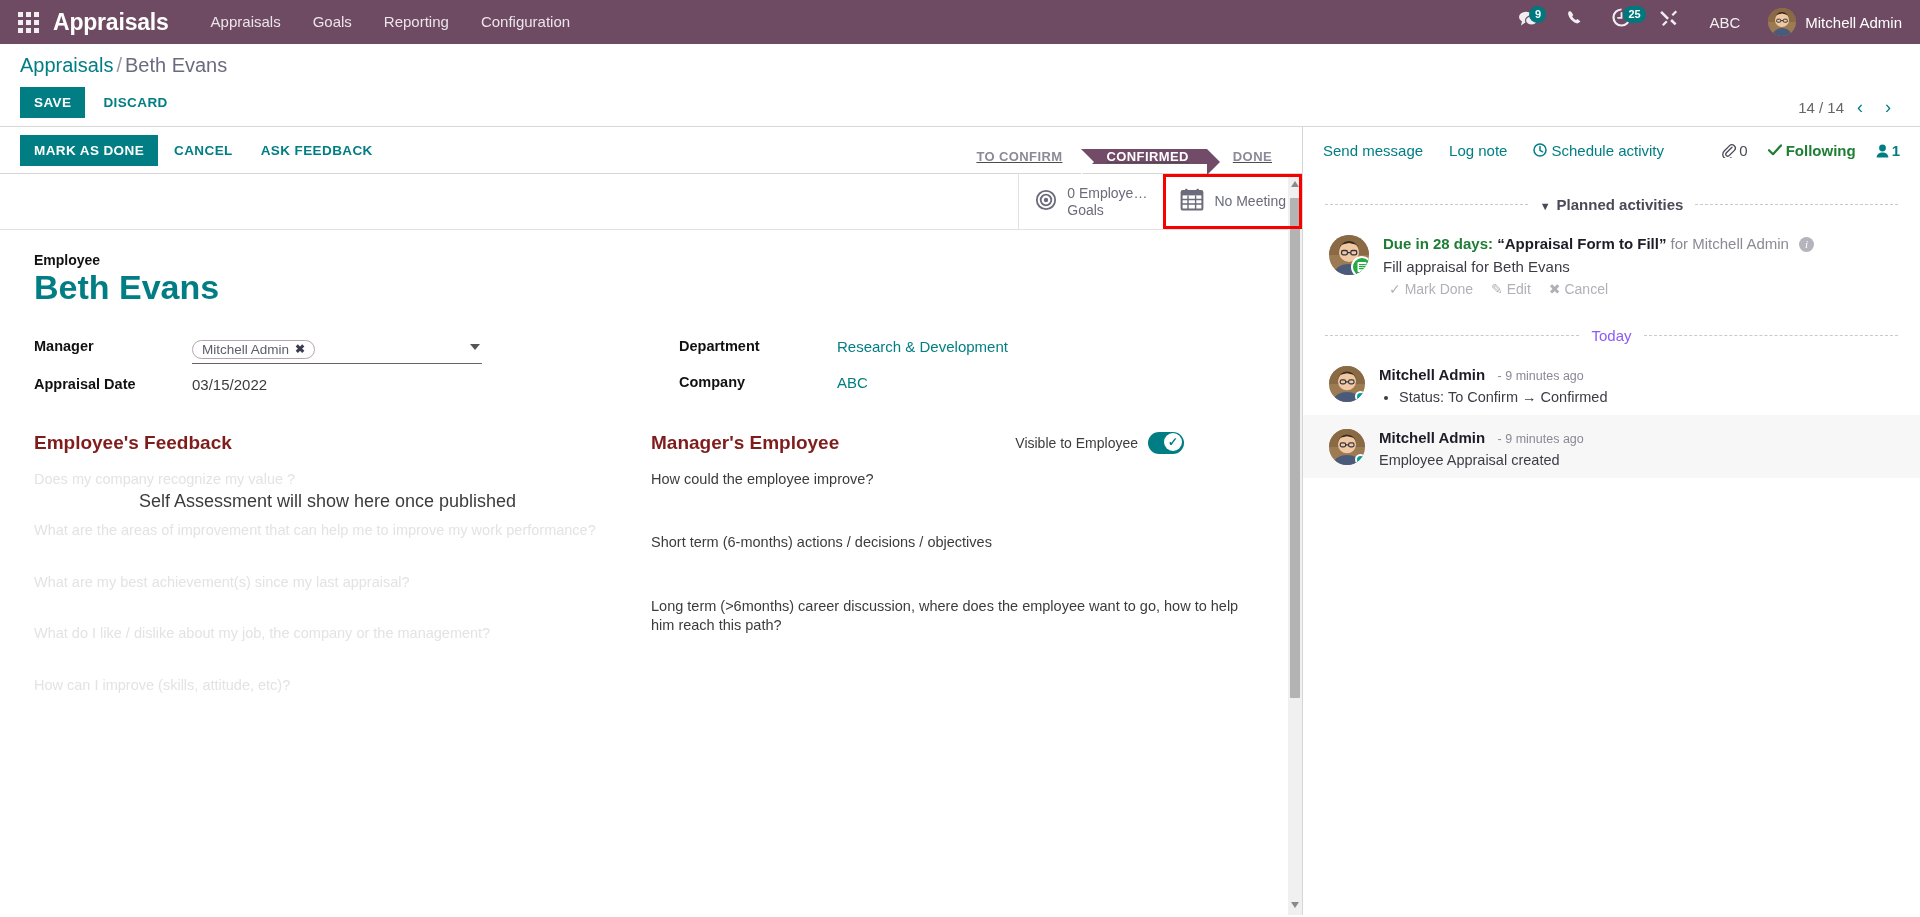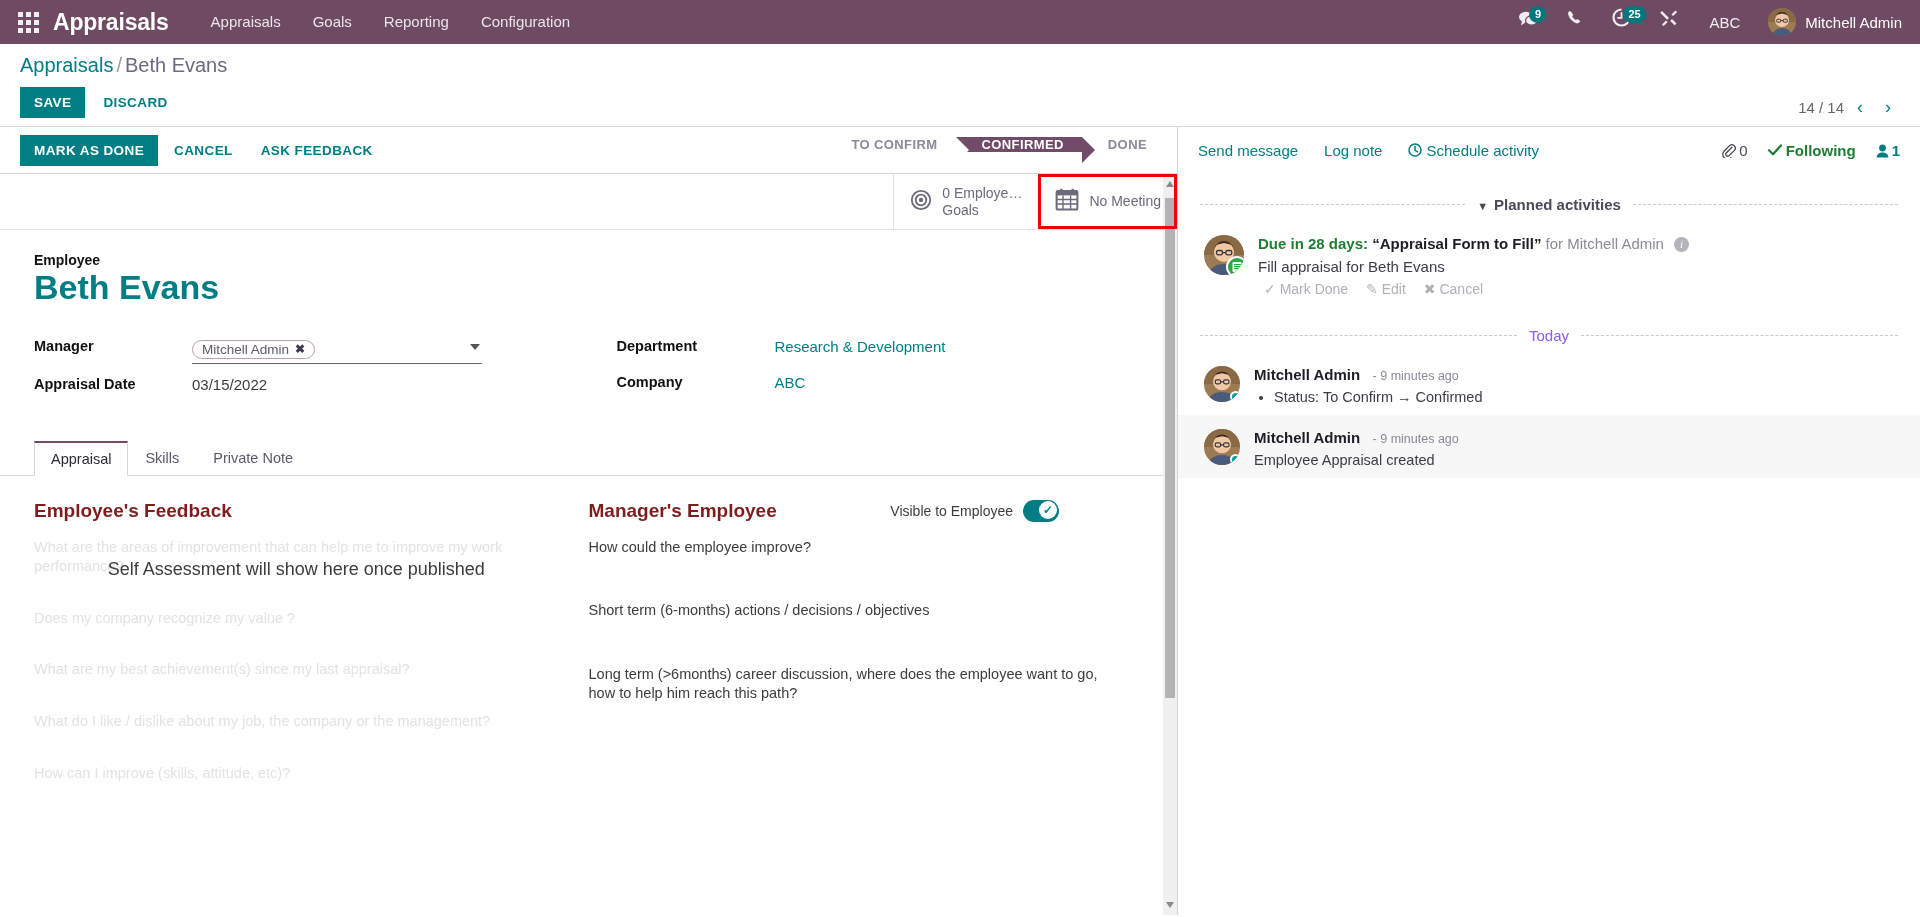--- a/index.html
+++ b/index.html
@@ -47,31 +47,31 @@
   }
   .btn-link {
     background:none; border:none; color:#017e84; font-size:13.5px; font-weight:bold;
     letter-spacing:.4px; padding:8px 12px; cursor:pointer; font-family:inherit;
   }
   .pager { position:absolute; right:20px; top:52px; display:flex; align-items:center; gap:4px; color:#666; font-size:15px; }
   .pager-btn { color:#017e84; font-size:18px; padding:2px 9px; cursor:pointer; line-height:1; }
 
   
   .main { display:flex; height:calc(917px - 44px - 85px); }
-  .sheet-col { width:1178px; position:relative; background:#fff; border-right:1px solid #d6d6d6;
+  .sheet-col { width:1303px; position:relative; background:#fff; border-right:1px solid #d6d6d6;
     display:flex; flex-direction:column; }
   .chatter-col { flex:1; background:#fff; overflow:hidden; }
 
   
   .statusbar-row {
     display:flex; align-items:center; justify-content:space-between;
     border-bottom:1px solid #d6d6d6; padding:6px 12px 6px 20px; background:#fff; height:47px;
   }
   .sb-left { display:flex; align-items:center; gap:4px; }
-  .sb-right { display:flex; align-items:flex-start; height:27px; }
+  .sb-right { display:flex; align-items:flex-end; height:27px;text-decoration:underline; }
   .pill {
     display:flex; align-items:center; padding:0 18px 0 26px; font-size:13px;
     font-weight:bold; letter-spacing:.4px; color:#8a8a98; position:relative;
     background:#fff; cursor:pointer;
   }
   .pill.active { background:#714b67; color:#fff; }
   .pill.active:after {
     content:""; position:absolute; right:-13px; top:0; width:0; height:0;
     border-top:13.5px solid transparent; border-bottom:13.5px solid transparent;
     border-left:13px solid #714b67; z-index:2;
@@ -360,31 +360,26 @@
               <div class="frow">
                 <div class="flabel">Company</div>
                 <div class="fval">
                   <a>ABC</a>
                 </div>
               </div>
             </div>
           </div>
         </div>
 
-        <div class="tabs">
-          <div class="tab active">Appraisal</div>
-          <div class="tab">Skills</div>
-          <div class="tab">Private Note</div>
-        </div>
 
         <div class="tab-content">
           <div class="fb-col">
             <div class="fb-title">Employee's Feedback</div>
+            <div class="ghost">Does my company recognize my value ?</div>
             <div class="ghost">What are the areas of improvement that can help me to improve my work performance?</div>
-            <div class="ghost">Does my company recognize my value ?</div>
             <div class="ghost">What are my best achievement(s) since my last appraisal?</div>
             <div class="ghost">What do I like / dislike about my job, the company or the management?</div>
             <div class="ghost">How can I improve (skills, attitude, etc)?</div>
             <div class="overlay-msg">Self Assessment will show here once published</div>
           </div>
 
           <div class="fb-col">
             <div class="fb-head">
               <div class="fb-title" style="margin:0">Manager's Employee</div>
               <div style="display:flex;align-items:center">

